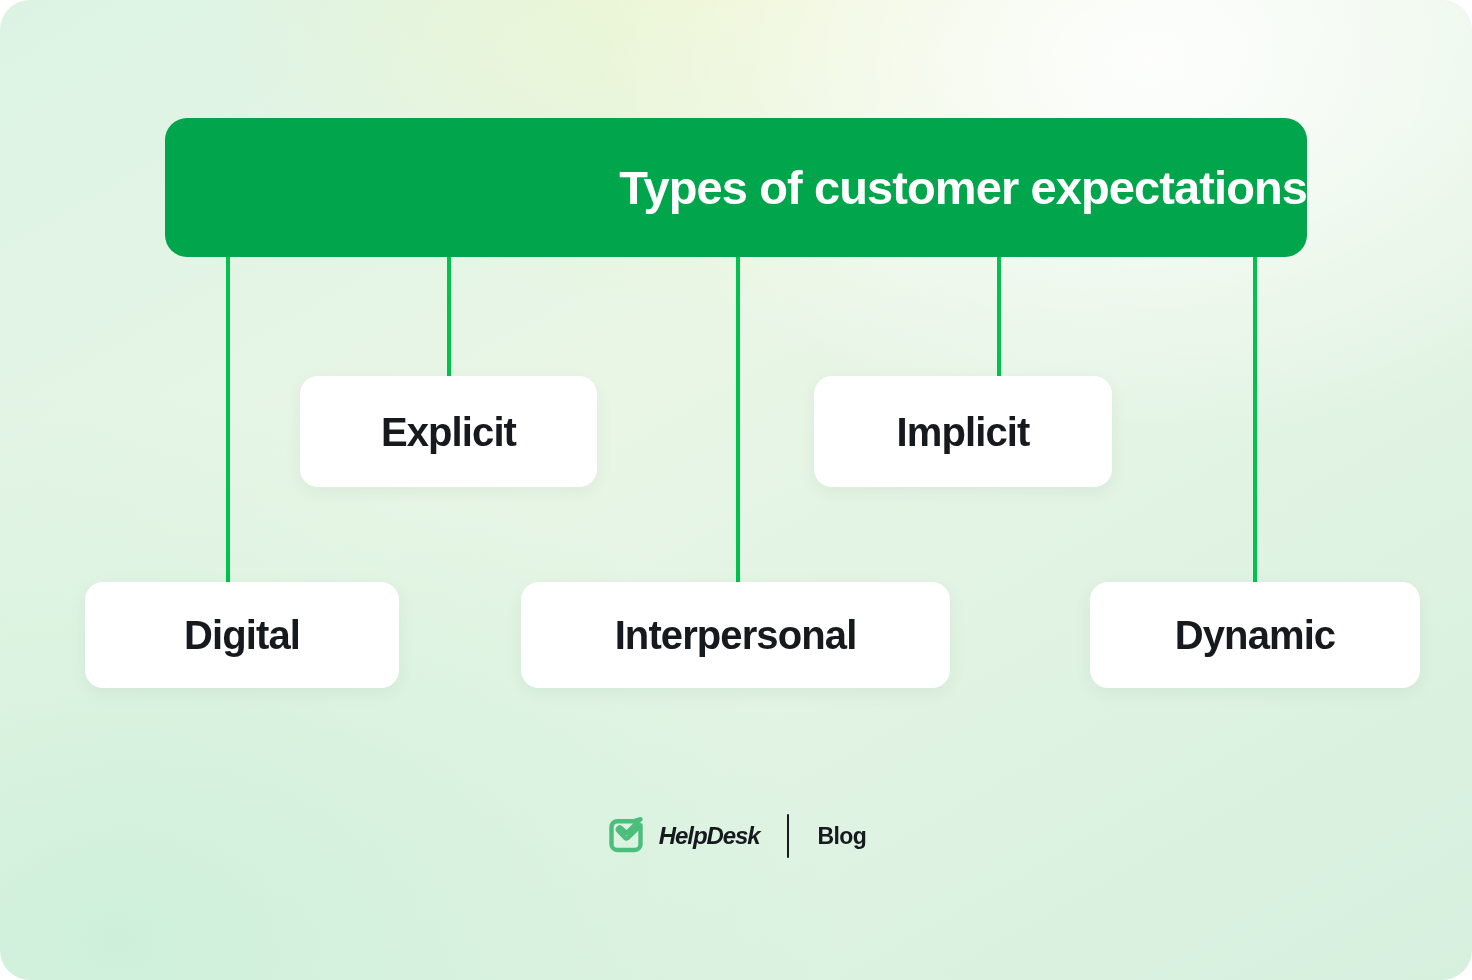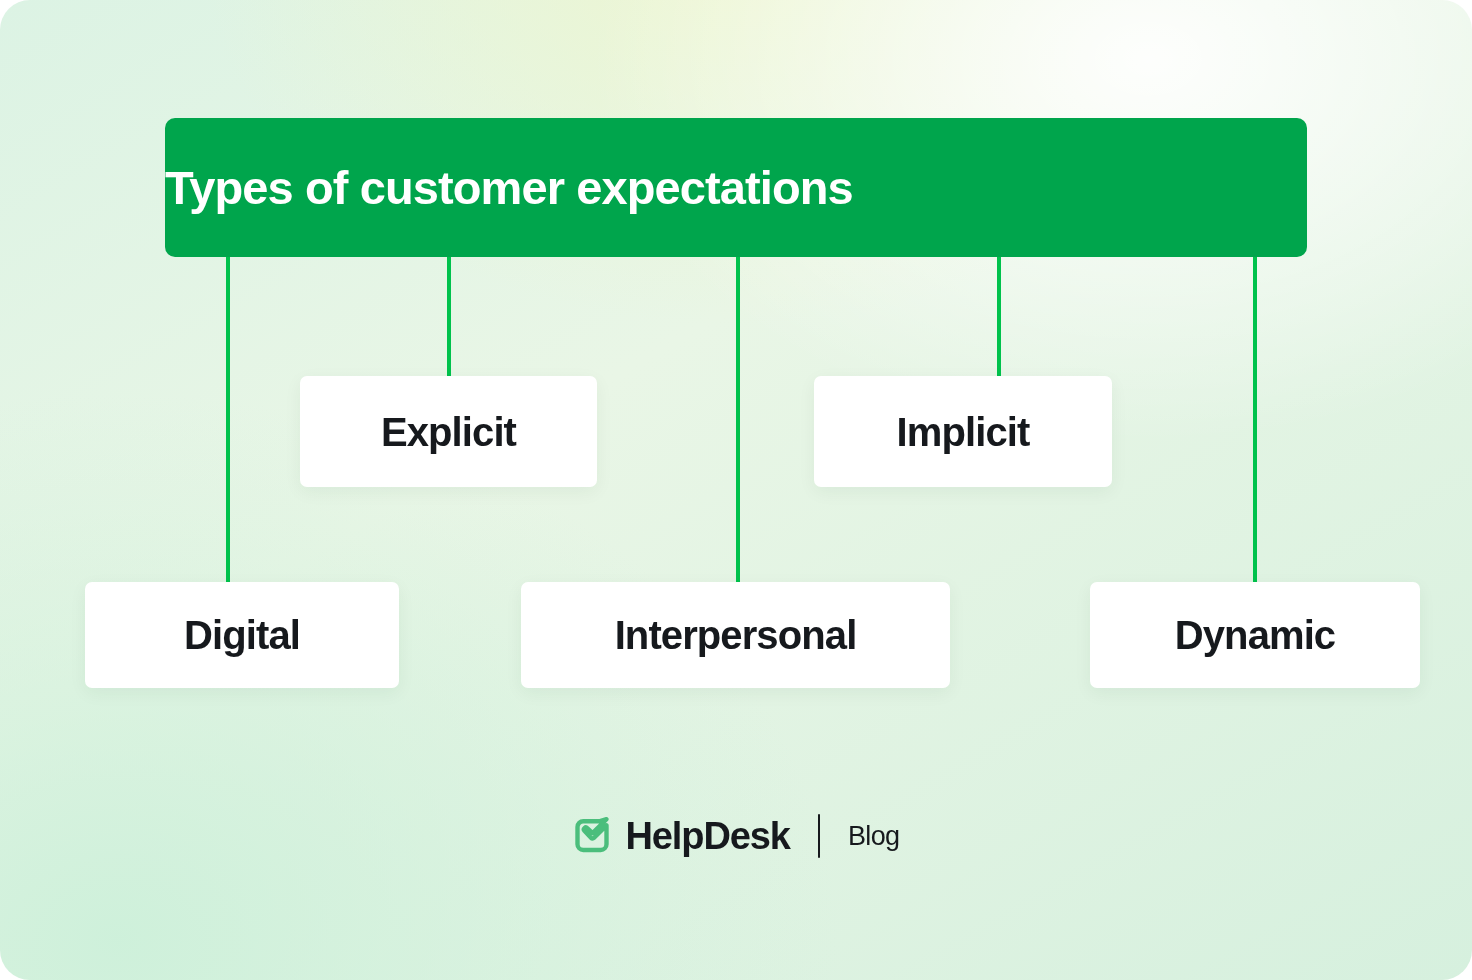--- a/index.html
+++ b/index.html
@@ -36,41 +36,41 @@
   }
 
   
   #header-box {
     position: absolute;
     left: 165px;
     top: 118px;
     width: 1142px;
     height: 139px;
     background: #00a54c;
-    border-radius: 10px;
+    border-radius: 22px;
     display: flex;
     align-items: center;
-    justify-content: flex-start;
+    justify-content: flex-end;
     z-index: 3;
   }
   #header-title {
     color: #ffffff;
     font-size: 47px;
     font-weight: 700;
     letter-spacing: -0.9px;
     line-height: 1;
     text-align: center;
     white-space: nowrap;
   }
 
   
   .node {
     position: absolute;
     background: #ffffff;
-    border-radius: 7px;
+    border-radius: 18px;
     display: flex;
     align-items: center;
     justify-content: center;
     box-shadow: 0 5px 18px rgba(20,60,35,0.055);
     z-index: 3;
   }
   .node-label {
     color: #16191d;
     font-size: 40px;
     font-weight: 700;
@@ -93,36 +93,37 @@
     z-index: 3;
   }
   #brand-lockup {
     display: flex;
     align-items: center;
     gap: 13px;
   }
   #brand-icon { display: block; width: 40px; height: 40px; }
   #brand-name {
     color: #16191d;
-    font-size: 38px;
+    font-size: 24px;
     font-weight: 700;
     letter-spacing: -1.1px;
     line-height: 1;
+    font-style: italic;
   }
   #footer-divider {
     width: 2px;
     height: 44px;
     background: #16191d;
     margin: 0 28px;
     border-radius: 1px;
   }
   #footer-section {
     color: #16191d;
-    font-size: 27px;
-    font-weight: 400;
+    font-size: 23px;
+    font-weight: 700;
     letter-spacing: -0.6px;
     line-height: 1;
   }
 </style>
 </head>
 <body>
 
 <div id="canvas">
 
   <div class="connector" style="left:226px;  top:250px; height:340px;"></div>

